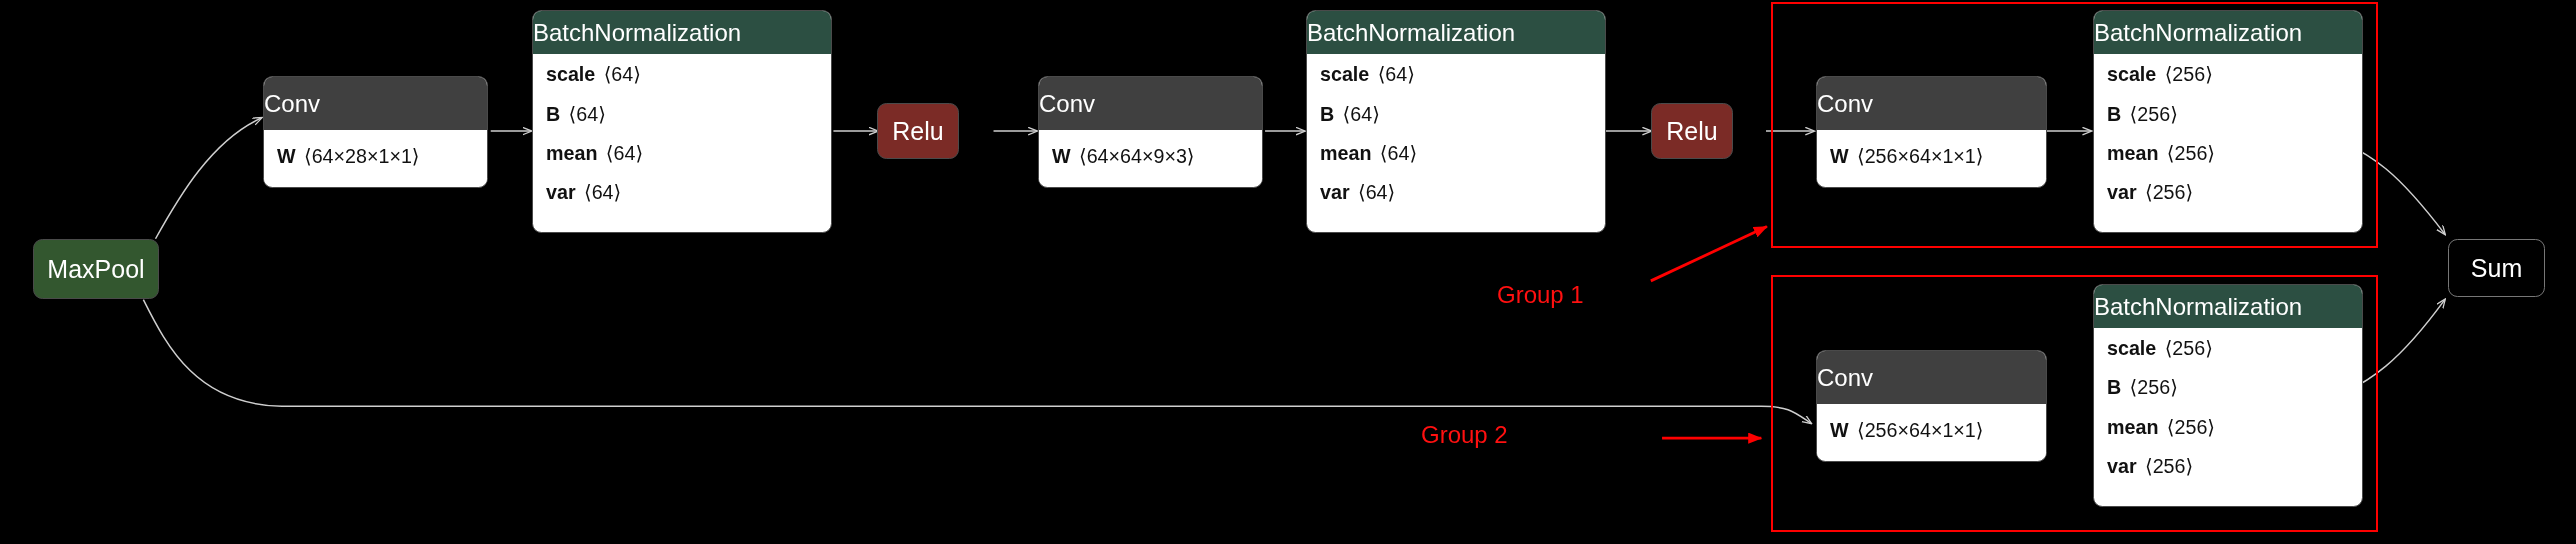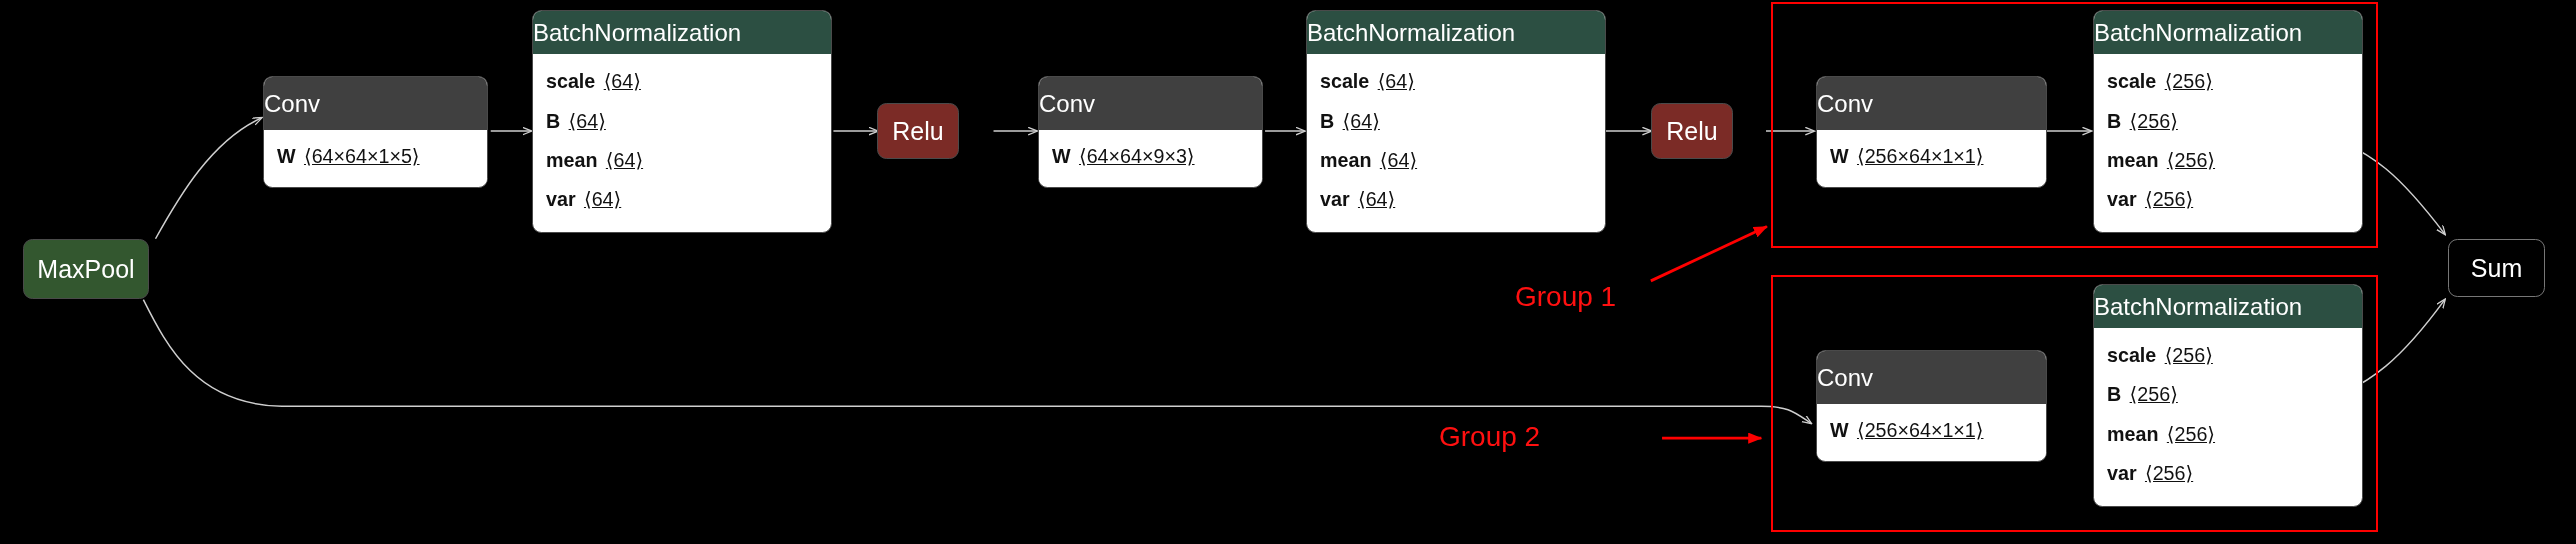--- a/index.html
+++ b/index.html
@@ -68,42 +68,41 @@
   }
   .prow {
     color: #111111;
     font-size: 19.7px;
     line-height: 1;
     white-space: nowrap;
     display: flex;
     align-items: baseline;
   }
   .prow .pname { font-weight: bold; margin-right: 8.4px; }
-  .prow .pval  { font-weight: normal; text-decoration: underline; }
+  .prow .pval  { font-weight: normal; }
 
   .opbox.conv .body { height: 54px; display: flex; align-items: center; }
-  .opbox.bn   .body { padding-top: 18px; }
+  .opbox.bn   .body { padding-top: 11px; }
   .opbox.bn .prow { margin-bottom: 19.7px; }
 
   
   .groupbox {
     position: absolute;
     border: 2.8px solid #ff0000;
     background: transparent;
     box-sizing: border-box;
     z-index: 2;
   }
   .grouplabel {
     position: absolute;
     color: #ff1010;
-    font-size: 28px;
+    font-size: 24px;
     line-height: 1;
     white-space: nowrap;
     z-index: 6;
-    margin-left: 18px;
   }
 </style>
 </head>
 <body>
 
 <div id="canvas">
 
   <svg id="edges" viewBox="0 0 2749 581" xmlns="http://www.w3.org/2000/svg">
     <defs>
       <marker id="arrowGray" markerWidth="11" markerHeight="11" refX="9" refY="4" orient="auto" markerUnits="userSpaceOnUse">
@@ -141,30 +140,30 @@
 
     <g stroke="#ff0000" stroke-width="3" fill="none" marker-end="url(#arrowRed)">
       <path d="M1762,300 L1886,242"></path>
       <path d="M1774,468 L1880,468"></path>
     </g>
   </svg>
 
   <div class="groupbox" style="left:1771px; top:1.9px; width:607px; height:246px;"></div>
   <div class="groupbox" style="left:1771px; top:275px; width:607px; height:257px;"></div>
 
-  <div class="pill green" style="left:23px; top:239px; width:126px; height:60px;">
+  <div class="pill green" style="left:33px; top:239px; width:126px; height:60px;">
     <span>MaxPool</span>
   </div>
 
   <div class="opbox conv" style="left:263px; top:76px; width:225px; height:112px;">
     <div class="hdr">Conv</div>
     <div class="body">
       <div class="prow">
         <span class="pname">W</span>
-        <span class="pval">⟨64×64×1×5⟩</span>
+        <span class="pval">⟨64×28×1×1⟩</span>
       </div>
     </div>
   </div>
 
   <div class="opbox bn" style="left:532px; top:10.3px; width:300px; height:223px;">
     <div class="hdr">BatchNormalization</div>
     <div class="body">
       <div class="prow">
         <span class="pname">scale</span>
         <span class="pval">⟨64⟩</span>

